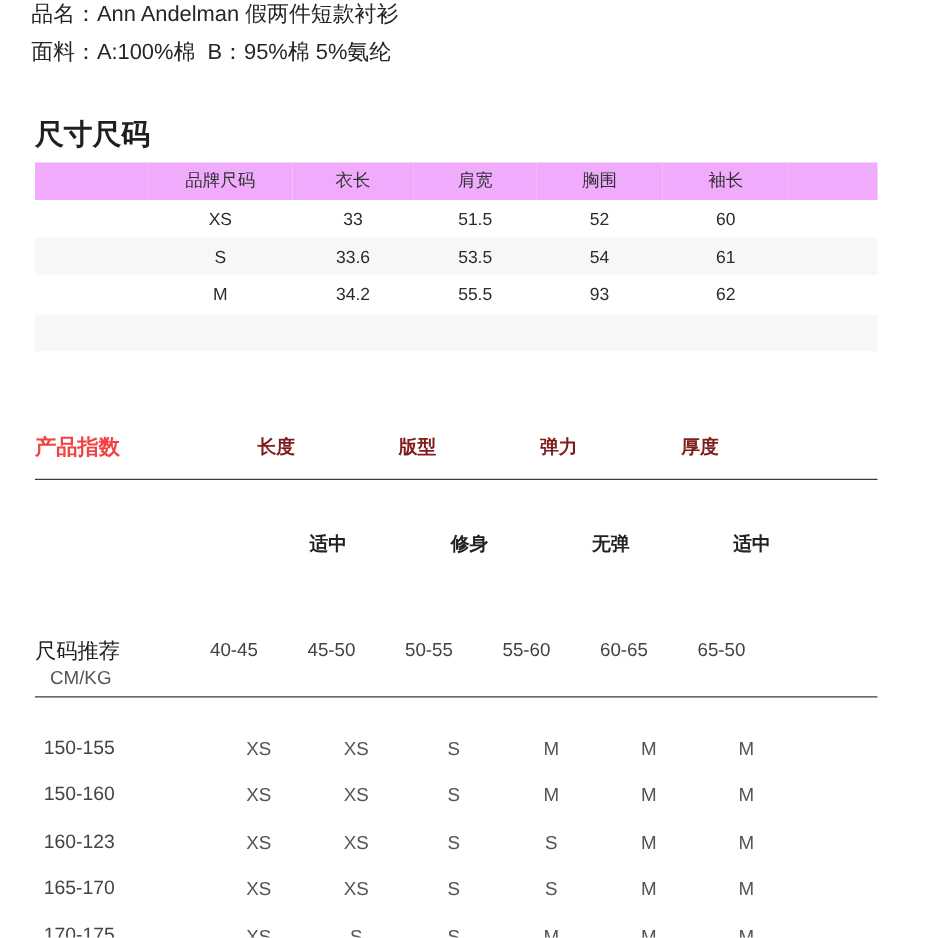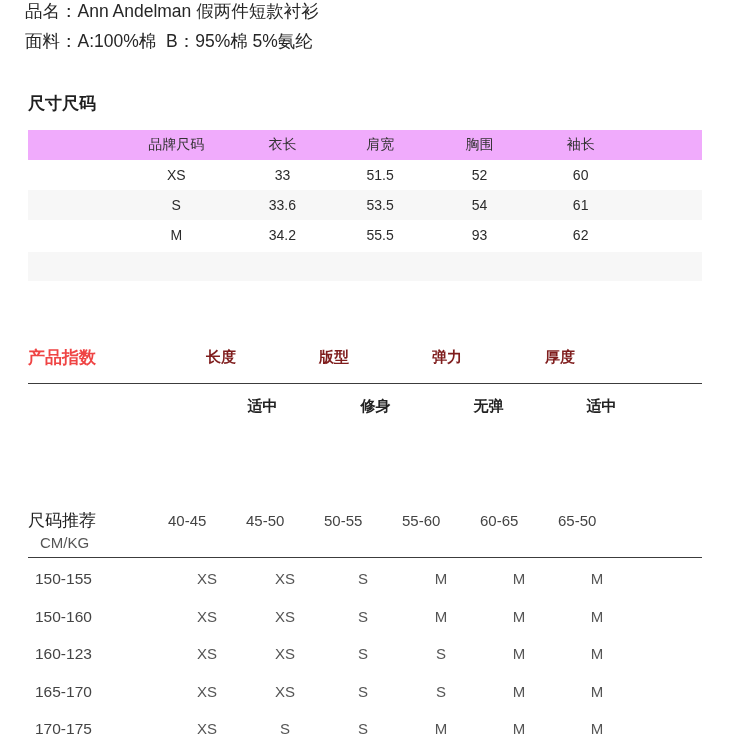--- a/index.html
+++ b/index.html
@@ -7,47 +7,47 @@
   body { font-family:"Liberation Sans","DejaVu Sans",sans-serif; color:#333; position:relative; }
 
   .abs { position:absolute; }
 
   
   .topline { left:25px; font-size:17.5px; color:#262626; line-height:22px; white-space:pre; }
   #line-name   { top:0px; }
   #line-fabric { top:30px; }
 
   
-  .sec-title { font-size:17px; font-weight:bold; color:#1f1f1f; }
+  .sec-title { font-size:23px; font-weight:bold; color:#1f1f1f; }
 
   
   #size-chart-title { left:28px; top:92px; }
   #size-table { left:28px; top:130px; width:674px; border-collapse:collapse; table-layout:fixed; }
   #size-table td { height:30px; text-align:center; font-size:14px; color:#2b2b2b; padding:0; }
   #size-table thead td { background:#f0abfc; color:#333; }
   #size-table tbody tr.alt td { background:#f7f7f7; }
   #empty-strip { left:28px; top:252px; width:674px; height:29px; background:#f7f7f7; }
 
   
   #pi-header { left:28px; top:344px; width:674px; display:flex; align-items:center; height:26px; }
   #pi-title  { width:178px; font-size:17px; font-weight:bold; color:#ef4444; }
   .pi-label  { width:113px; text-align:left; font-size:15px; color:#7f1d1d;font-weight:bold; }
   #pi-line   { left:28px; top:383px; width:674px; height:1px; background:#3c3c3c; }
-  #pi-values { left:206px; top:397px; display:flex;justify-content:space-between; }
+  #pi-values { left:206px; top:426px; display:flex;justify-content:space-between; }
   .pi-value  { width:113px; text-align:center; font-size:15px; font-weight:600; color:#222; }
 
   
   #sr-header { left:28px; top:510px; width:674px; display:flex; align-items:flex-start; }
   #sr-label-col { width:140px; }
   #sr-title { font-size:17px; font-weight:normal; color:#1f1f1f; line-height:22px; }
   #sr-unit  { font-size:15px; color:#555; margin-left:12px; margin-top:2px; }
   .sr-colhead { width:78px; text-align:left; font-size:15px; color:#444; line-height:22px; }
   #sr-line  { left:28px; top:557px; width:674px; height:1px; background:#3c3c3c; }
   #sr-rows  { left:28px; top:570px; width:674px; }
-  .sr-row   { display:flex; height:37.6px; align-items:flex-start; }
+  .sr-row   { display:flex; height:37.6px; align-items:flex-end; }
   .sr-height { width:140px; padding-left:7px; font-size:15.5px; color:#444; }
   .sr-size   { width:78px; text-align:center; font-size:15px; color:#555; }
 </style>
 </head>
 <body>
 
 <div>
 
   <div id="line-name" class="abs topline">品名：Ann Andelman 假两件短款衬衫</div>
   <div id="line-fabric" class="abs topline">面料：A:100%棉  B：95%棉 5%氨纶</div>

